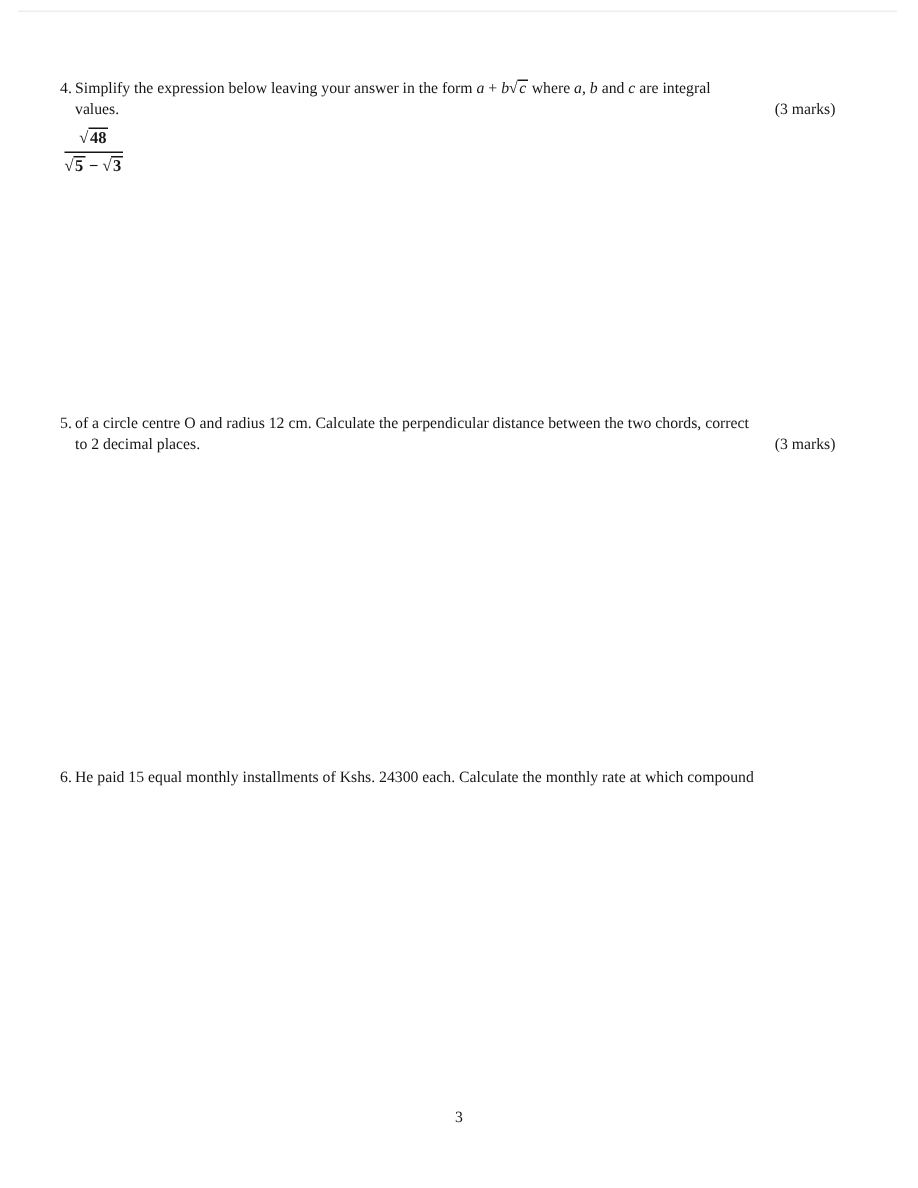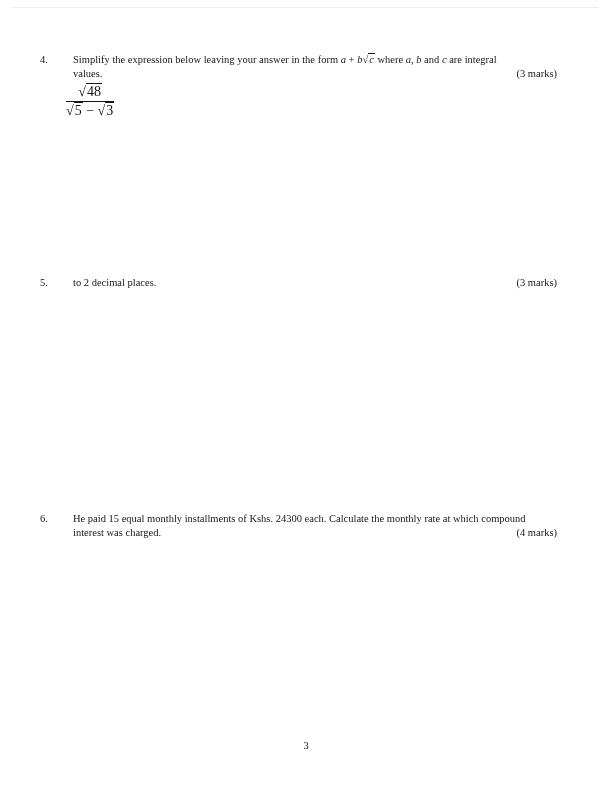--- a/index.html
+++ b/index.html
@@ -31,43 +31,44 @@
     font-size: 10.5px;
     line-height: 14px;
     text-align: left;
   }
   .qnum {
     position: absolute;
     left: 0;
     top: 0;
   }
   .qbody {
-    margin-left: 33px;
+    margin-left: 10px;
   }
   .qline {
     white-space: nowrap;
   }
   .qline-last {
     display: flex;
     justify-content: space-between;
     white-space: nowrap;
   }
   .var {
     font-style: italic;
   }
   .radicand {
     border-top: 1px solid #161616;
     padding: 0 1px;
   }
   .fraction {
     display: inline-block;
     text-align: center;
     margin: 4px 0 0 -7px;
-    font-size: 14px;
+    font-size: 11px;
     line-height: 14px;
+    font-weight: bold;
   }
   .frac-num {
     display: block;
     padding: 0 6px 2px 6px;
     border-bottom: 1.2px solid #161616;
   }
   .frac-den {
     display: block;
     padding-top: 2px;
   }
@@ -98,33 +99,30 @@
       <div class="fraction">
         <span class="frac-num"><span>√</span><span class="radicand">48</span></span>
         <span class="frac-den"><span>√</span><span class="radicand">5</span><span> − </span><span>√</span><span class="radicand">3</span></span>
       </div>
     </div>
   </div>
 
   <div class="question" style="top:276px">
     <span class="qnum">5.</span>
     <div class="qbody">
+      <div class="qline">of a circle centre O and radius 12 cm. Calculate the perpendicular distance between the two chords, correct</div>
       <div class="qline-last">
         <span>to 2 decimal places.</span>
         <span class="marks">(3 marks)</span>
       </div>
     </div>
   </div>
 
   <div class="question" style="top:512px">
     <span class="qnum">6.</span>
     <div class="qbody">
       <div class="qline">He paid 15 equal monthly installments of Kshs. 24300 each. Calculate the monthly rate at which compound</div>
-      <div class="qline-last">
-        <span>interest was charged.</span>
-        <span class="marks">(4 marks)</span>
-      </div>
     </div>
   </div>
 
   <div class="page-number">3</div>
 
 </div>
 
 </body></html>

